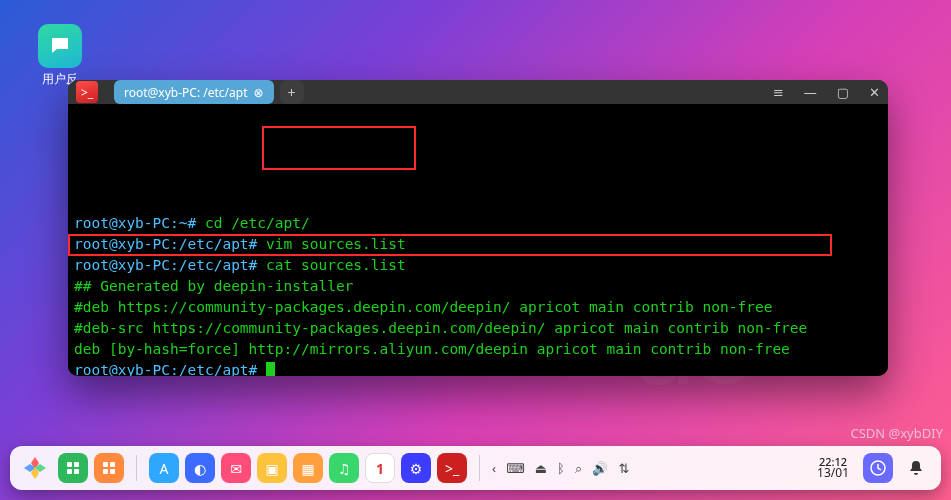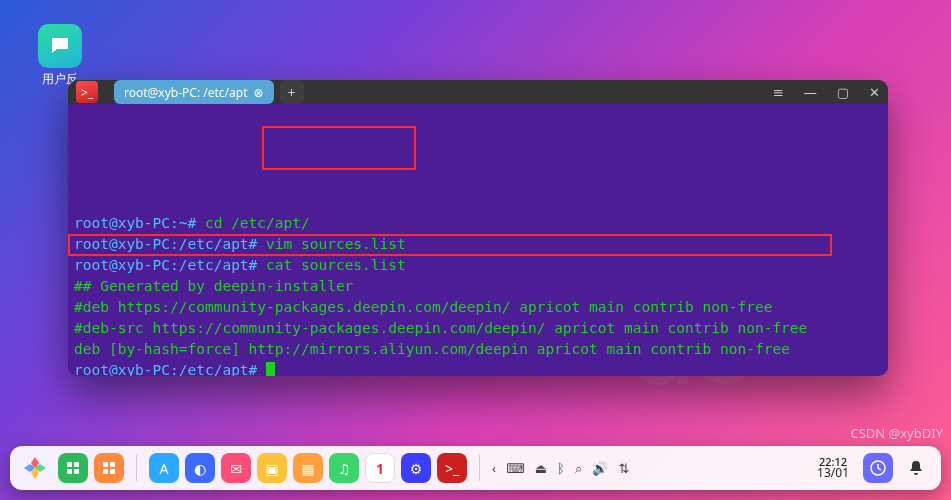--- a/index.html
+++ b/index.html
@@ -48,21 +48,21 @@
   .tab .close { font-size: 12px; cursor: pointer; }
   .newtab {
     width: 24px; height: 24px; border-radius: 6px; background: #3d3d3d;
     display: flex; align-items: center; justify-content: center; font-size: 14px; color: #ccc;
   }
   .winctl { margin-left: auto; display: flex; gap: 20px; align-items: center; color: #ccc; font-size: 13px; }
   .winctl span { cursor: pointer; }
   .term {
     flex: 1; padding: 4px 6px; font-family: "DejaVu Sans Mono","Noto Mono",monospace;
     font-size: 14.5px; line-height: 21px; color: #1ed01e; position: relative;
-    background: #4c1d95; white-space: pre;
+    background: #000000; white-space: pre;
   }
   .term .cyan { color: #4fc0ff; }
   .cursor { display: inline-block; width: 9px; height: 16px; background: #1ed01e; vertical-align: text-bottom; }
   .hl {
     position: absolute; border: 2px solid #ff2a2a; pointer-events: none;
   }
   
   .dock {
     position: absolute; left: 10px; right: 10px; bottom: 10px; height: 44px;
     background: rgba(255,255,255,0.92); border-radius: 12px;

